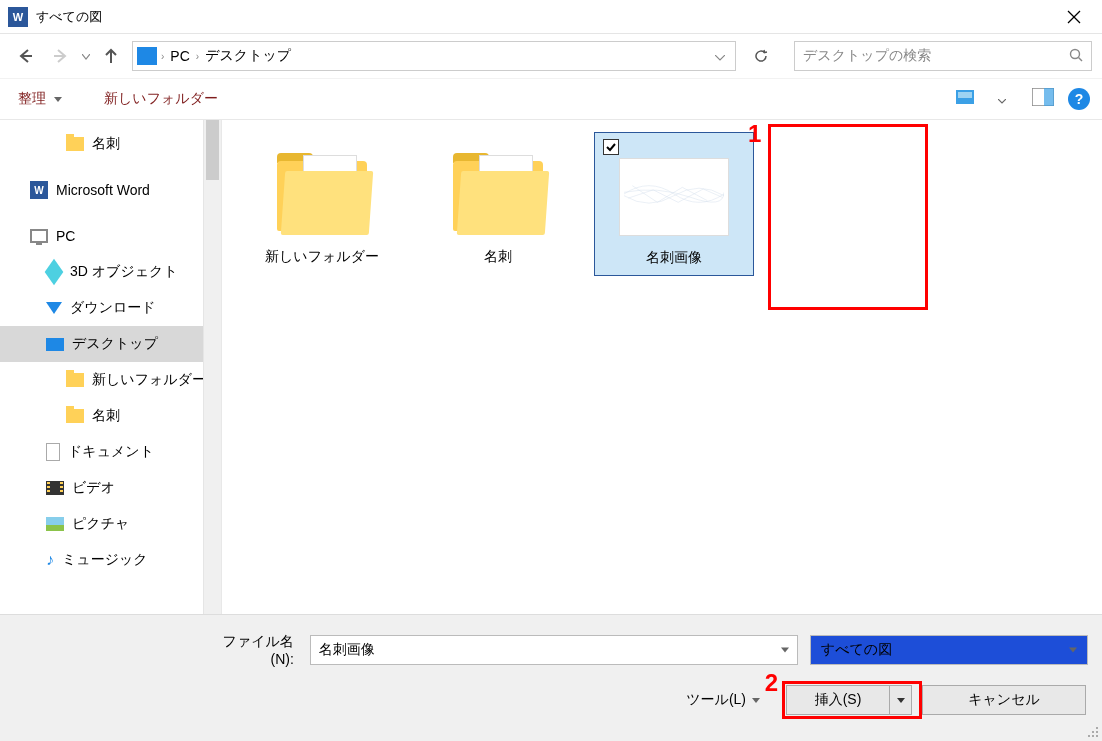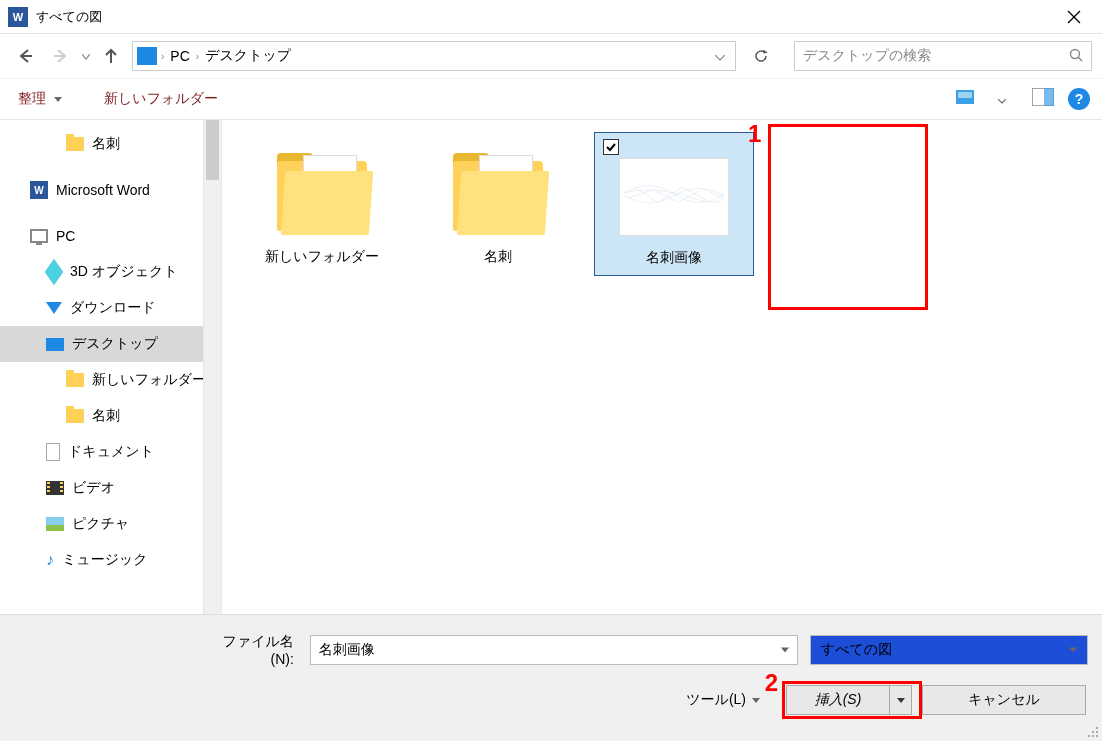--- a/index.html
+++ b/index.html
@@ -90,21 +90,21 @@
 .row1 { padding-left: 192px;}
 .fname-input { flex:0 0 488px; height:30px; border:1px solid #bbb; background:#fff; padding:0 8px; font-size:14px; display:flex; align-items:center; position:relative;}
 .fname-input .dd-caret { position:absolute; right:8px; top:50%; transform:translateY(-50%); border-left:4px solid transparent; border-right:4px solid transparent; border-top:5px solid #666;}
 .filter-sel { width:298px; height:30px; border:1px solid #bbb; background:#1d4ed8; margin-left:12px; padding:0 10px; font-size:14px; display:flex; align-items:center; position:relative;}
 .filter-sel .dd-caret { position:absolute; right:10px; top:50%; transform:translateY(-50%); border-left:4px solid transparent; border-right:4px solid transparent; border-top:5px solid #666;}
 
 .row2 { justify-content: flex-end; gap: 10px; margin-top: 18px; padding-right:2px;}
 .tools-lbl { font-size:14px; display:flex; align-items:center; gap:6px; margin-right:16px;}
 .tools-lbl::after { content:""; border-left:4px solid transparent; border-right:4px solid transparent; border-top:5px solid #666;}
 .btn { height:30px; border:1px solid #aaa; background:#e8e8e8; font-size:14px; display:flex; align-items:center; justify-content:center; cursor:default;}
-.btn-insert { width:126px; position:relative; padding-right:22px;font-style:italic;}
+.btn-insert { width:126px; position:relative; padding-right:22px;}
 .btn-insert .split { position:absolute; right:0; top:0; bottom:0; width:22px; border-left:1px solid #aaa; display:flex; align-items:center; justify-content:center;}
 .btn-insert .split::after { content:""; border-left:4px solid transparent; border-right:4px solid transparent; border-top:5px solid #333;}
 .btn-cancel { width:164px;}
 
 .resize-grip { position:absolute; right:2px; bottom:2px; width:14px; height:14px;}
 .resize-grip svg { width:14px; height:14px;}
 </style>
 </head>
 <body>
 

